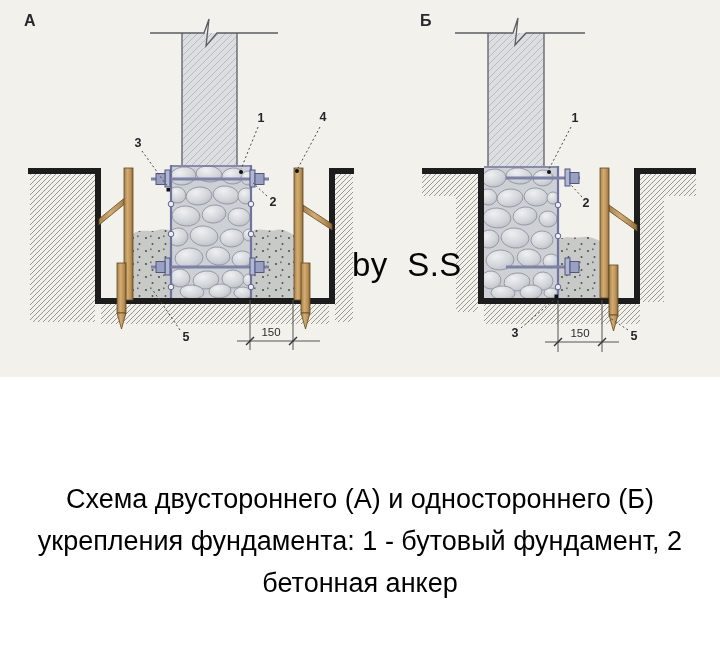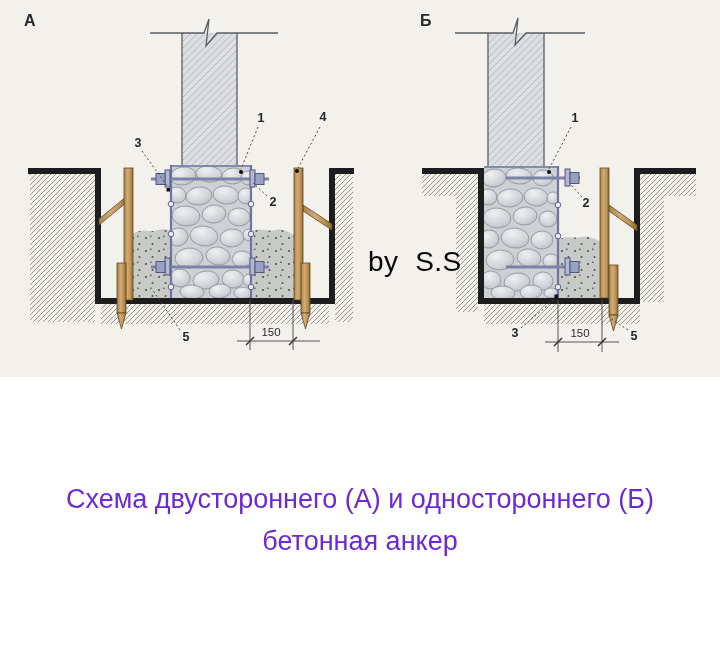--- a/index.html
+++ b/index.html
@@ -1,22 +1,22 @@
 <!DOCTYPE html>
 <html><head>
 <meta charset="utf-8">
 <style>
   html,body{margin:0;padding:0;background:#ffffff;}
   .stage{position:relative;width:720px;height:648px;background:#ffffff;overflow:hidden;
          font-family:"Liberation Sans",sans-serif;}
   .diagram-svg{position:absolute;left:0;top:0;}
-  .watermark{position:absolute;left:368px;top:246px;font-size:28px;font-weight:400;
+  .watermark{position:absolute;left:352px;top:246px;font-size:33px;font-weight:400;
              color:#050505;white-space:pre;letter-spacing:0.5px;}
   .caption{position:absolute;left:0;top:478px;width:720px;text-align:center;
-           color:#6d28d9;font-size:27px;line-height:42px;font-weight:400;}
+           color:#000000;font-size:27px;line-height:42px;font-weight:400;}
   svg text{font-family:"Liberation Sans",sans-serif;}
   .callout-num{font-size:12.5px;font-weight:bold;fill:#232528;}
   .scheme-label{font-size:16px;font-weight:bold;fill:#26282b;}
   .dim-text{font-size:11.5px;fill:#2c2c2c;}
 </style>
 </head>
 <body>
 
 <div class="stage">
 
@@ -305,16 +305,17 @@
     <text x="586" y="204" text-anchor="middle" dominant-baseline="middle" class="callout-num">2</text>
     <text x="515" y="334" text-anchor="middle" dominant-baseline="middle" class="callout-num">3</text>
     <text x="634" y="337" text-anchor="middle" dominant-baseline="middle" class="callout-num">5</text>
   </g>
 </svg>
 
 <div class="watermark">by  S.S</div>
 
 <div class="caption">
   <div>Схема двустороннего (А) и одностороннего (Б)</div>
+  <div>укрепления фундамента: 1 - бутовый фундамент, 2</div>
   <div>бетонная анкер</div>
 </div>
 
 </div>
 
 </body></html>

